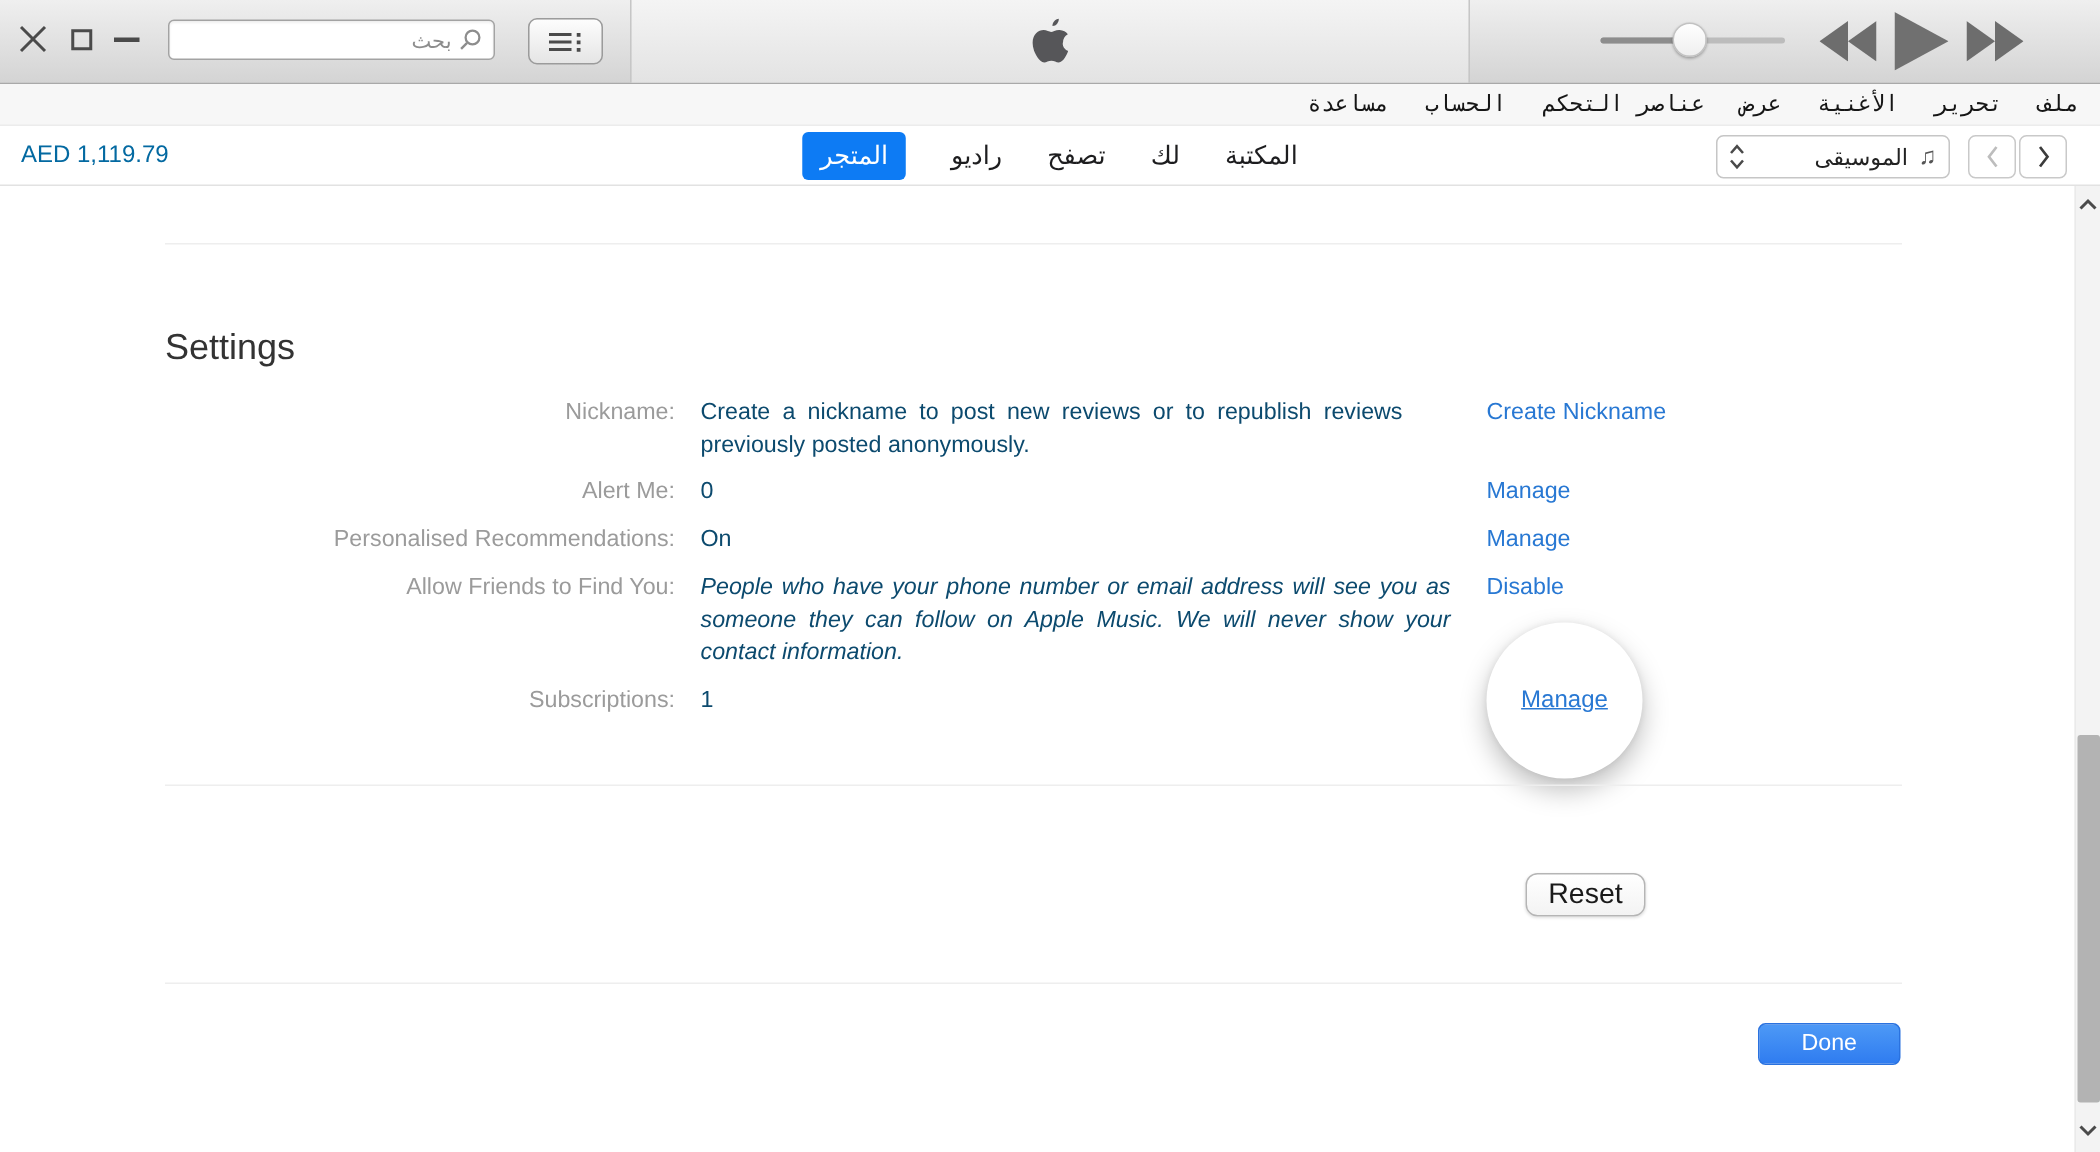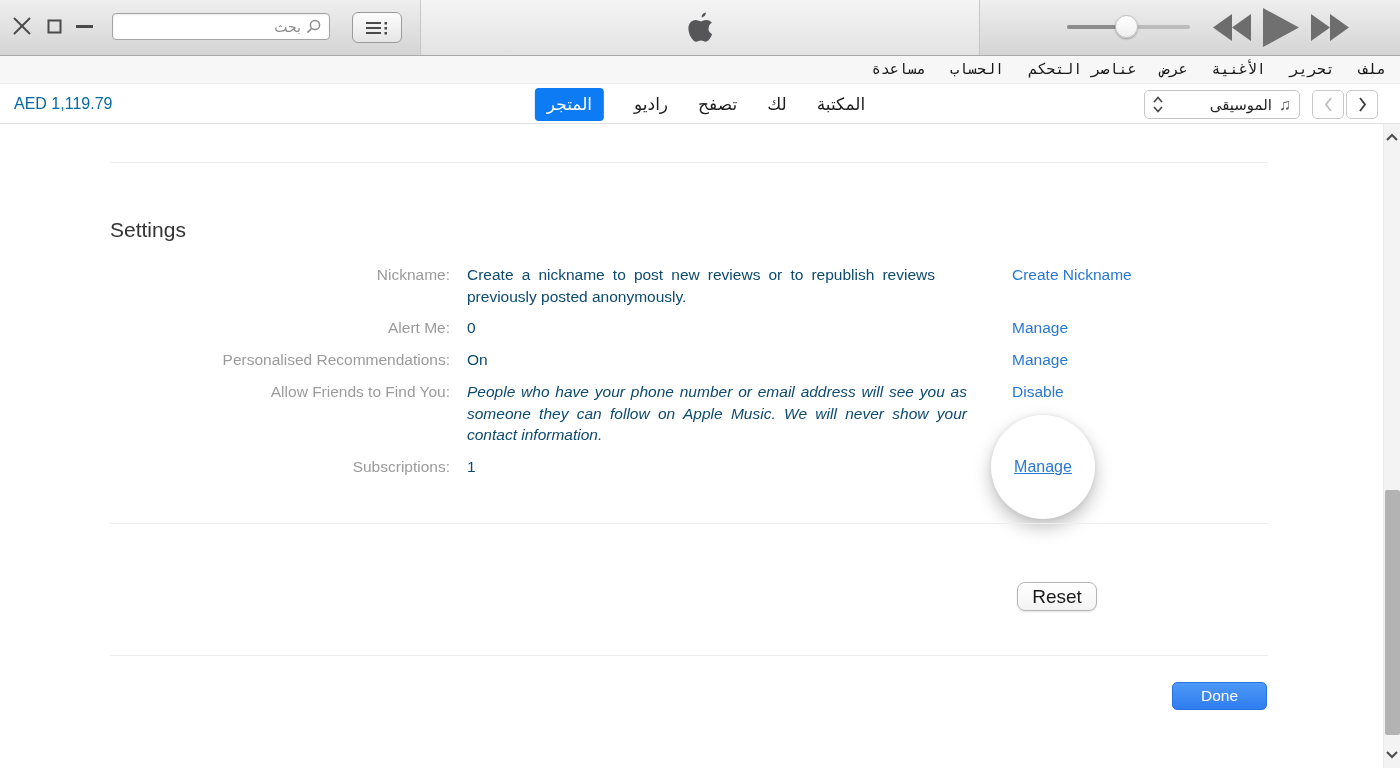--- a/index.html
+++ b/index.html
@@ -49,26 +49,26 @@
     border:1px solid #c6c6c6; border-radius:5px; background:#fff;
     display:flex; direction:rtl; align-items:center; justify-content:space-between;
     padding:0 8px; font-size:15px; color:#222; }
   .mp-group { display:flex; direction:rtl; align-items:center; gap:7px; }
   .nav-arrow { position:absolute; top:5px; width:32px; height:29px; background:#fff;
     border:1px solid #c9c9c9; border-radius:5px;
     display:flex; align-items:center; justify-content:center; }
   
   .content { position:absolute; top:124px; left:0; width:1400px; height:644px; background:#fff; }
   .sep { position:absolute; left:110px; width:1158px; height:1px; background:#eeeeee; }
-  .settings-heading { position:absolute; left:110px; top:94px; font-size:21px; color:#333; }
+  .settings-heading { position:absolute; left:110px; top:94px; font-size:24px; color:#333; }
   .srow { position:absolute; left:110px; width:1158px; font-size:15.5px; line-height:21.5px; }
   .slabel { position:absolute; left:0; width:340px; text-align:right; color:#9b9b9b; }
   .svalue { position:absolute; left:357px; color:#0c4a6e; }
   .svalue.justify { text-align:justify; }
-  .saction { position:absolute; left:902px;text-align:center; }
+  .saction { position:absolute; left:881px;text-align:center; }
   a.link { color:#2878d3; text-decoration:none; cursor:pointer; }
   .spotlight { position:absolute; left:881px; top:-41px; width:104px; height:104px;
     border-radius:50%; background:#fff;
     box-shadow:0 8px 18px rgba(0,0,0,.25), 0 0 5px rgba(0,0,0,.08);
     display:flex; align-items:center; justify-content:center; }
   .spotlight a { text-decoration:underline; font-size:16px; }
   .reset-text { position:absolute; left:467px; top:459px; font-size:15.5px; color:#2e2e2e; }
   .reset-button { position:absolute; left:1017px; top:458px; width:80px; height:29px;
     border:1px solid #b5b5b5; border-radius:8px;
     background:linear-gradient(#ffffff,#f3f3f3); box-shadow:0 1px 2px rgba(0,0,0,.12);

